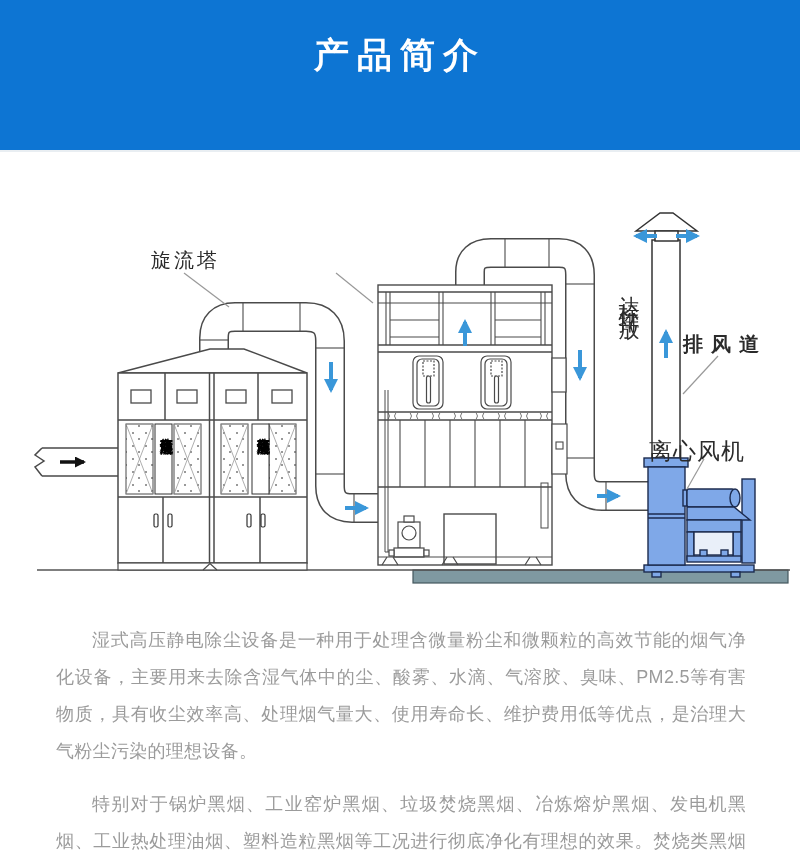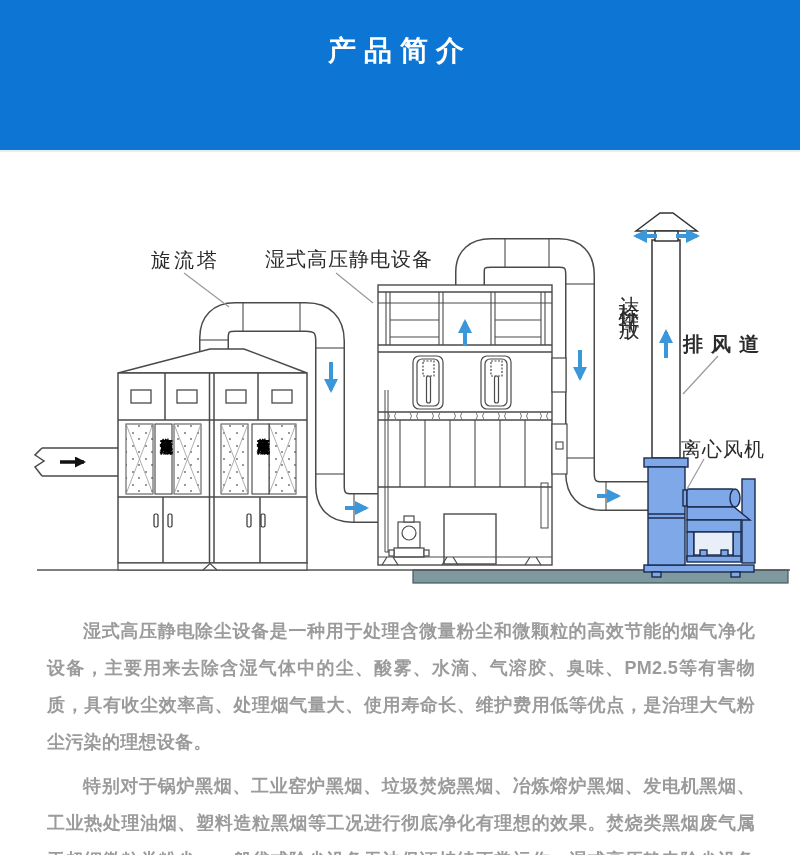--- a/index.html
+++ b/index.html
@@ -5,44 +5,44 @@
   html,body{margin:0;padding:0;background:#fff;}
   .page{position:relative;width:800px;height:855px;background:#ffffff;overflow:hidden;
         font-family:"Liberation Sans","DejaVu Sans",sans-serif;}
   
   .hdr{position:absolute;top:0;left:0;width:800px;height:150px;background:#0d75d3;
        overflow:hidden;border-bottom:2px solid #e9eef2;}
   .hdr .wm{position:absolute;top:46px;left:0;width:800px;display:flex;justify-content:center;
        font-size:58px;font-weight:bold;color:rgba(255,255,255,0.10);letter-spacing:2px;
        white-space:nowrap;}
   .hdr .ttl{position:absolute;top:32px;left:0;width:800px;text-align:center;color:#fff;
-       font-size:28px;font-weight:bold;letter-spacing:8px;}
+       font-size:35px;font-weight:bold;letter-spacing:8px;}
   .hdr .pill{position:absolute;top:102px;left:50%;transform:translateX(-50%);
        background:#e60f0f;color:#fff;font-size:17px;font-weight:bold;height:27px;
        line-height:27px;padding:0 18px;border-radius:14px;letter-spacing:1px;white-space:nowrap;}
   
   .sec-h{position:absolute;left:42px;top:192px;font-size:31px;font-weight:bold;
        color:#1b7fdb;letter-spacing:2px;}
   
   .diagram{position:absolute;inset:0;}
   .diagram svg{position:absolute;left:0;top:205px;}
   .dlabel{position:absolute;color:#2b2b2b;white-space:nowrap;}
   .vtext{writing-mode:vertical-rl;text-orientation:upright;}
   .lbl-inlet{left:44px;top:381px;font-size:30px;line-height:33px;letter-spacing:4px;color:#1a1a1a;}
   .lbl-cyclone{left:151px;top:247px;font-size:20px;letter-spacing:3px;text-align:center;}
   .lbl-esp{left:265px;top:246px;font-size:20px;letter-spacing:1px;}
   .lbl-discharge{left:615px;top:279px;font-size:21px;letter-spacing:8px;}
   .lbl-duct{left:683px;top:331px;font-size:20px;letter-spacing:8px;font-weight:bold;}
-  .lbl-fan{left:681px;top:436px;font-size:20px;letter-spacing:1px;}
+  .lbl-fan{left:649px;top:436px;font-size:23px;letter-spacing:1px;}
   .lbl-strip1{left:157px;top:427px;font-size:13px;letter-spacing:1px;color:#000;font-weight:bold;}
   .lbl-strip2{left:254px;top:427px;font-size:13px;letter-spacing:1px;color:#000;font-weight:bold;}
   
   .desc{position:absolute;left:40px;top:606px;width:722px;color:#9b9b9b;font-size:18px;
        line-height:37px;text-align:justify;letter-spacing:0.3px;}
-  .desc p{margin:7px;text-indent:2em;font-weight:bold;}
+  .desc p{margin:16px;text-indent:2em;}
 </style>
 </head>
 <body>
 
 <div class="page">
 
   <div class="hdr">
     <div class="ttl">产品简介</div>
   </div>
 
@@ -267,21 +267,20 @@
         <line x1="580" y1="350" x2="580" y2="378" marker-end="url(#mb)"></line>
         <line x1="345" y1="508" x2="366" y2="508" marker-end="url(#mb)"></line>
         <line x1="597" y1="496" x2="618" y2="496" marker-end="url(#mb)"></line>
         <line x1="666" y1="358" x2="666" y2="332" marker-end="url(#mb)"></line>
         <line x1="657" y1="236" x2="636" y2="236" marker-end="url(#mb)"></line>
         <line x1="676" y1="236" x2="697" y2="236" marker-end="url(#mb)"></line>
       </g>
     </svg>
 
     <div class="dlabel lbl-cyclone">旋流塔</div>
-    <div class="dlabel lbl-esp">湿式高压静电设备</div>
     <div class="dlabel vtext lbl-strip1">高效旋流塔</div>
     <div class="dlabel vtext lbl-strip2">高效旋流塔</div>
     <div class="dlabel vtext lbl-discharge">达标排放</div>
     <div class="dlabel lbl-duct">排风道</div>
     <div class="dlabel lbl-fan">离心风机</div>
   </div>
 
   <div class="desc">
     <p>湿式高压静电除尘设备是一种用于处理含微量粉尘和微颗粒的高效节能的烟气净化设备，主要用来去除含湿气体中的尘、酸雾、水滴、气溶胶、臭味、PM2.5等有害物质，具有收尘效率高、处理烟气量大、使用寿命长、维护费用低等优点，是治理大气粉尘污染的理想设备。</p>
     <p>特别对于锅炉黑烟、工业窑炉黑烟、垃圾焚烧黑烟、冶炼熔炉黑烟、发电机黑烟、工业热处理油烟、塑料造粒黑烟等工况进行彻底净化有理想的效果。焚烧类黑烟废气属于超细微粒类粉尘，一般袋式除尘设备无法保证持续正常运作，湿式高压静电除尘设备通过高频电源放电对不同工况烟尘废气进行电离、静电吸附可以达到理想的效果。</p>

